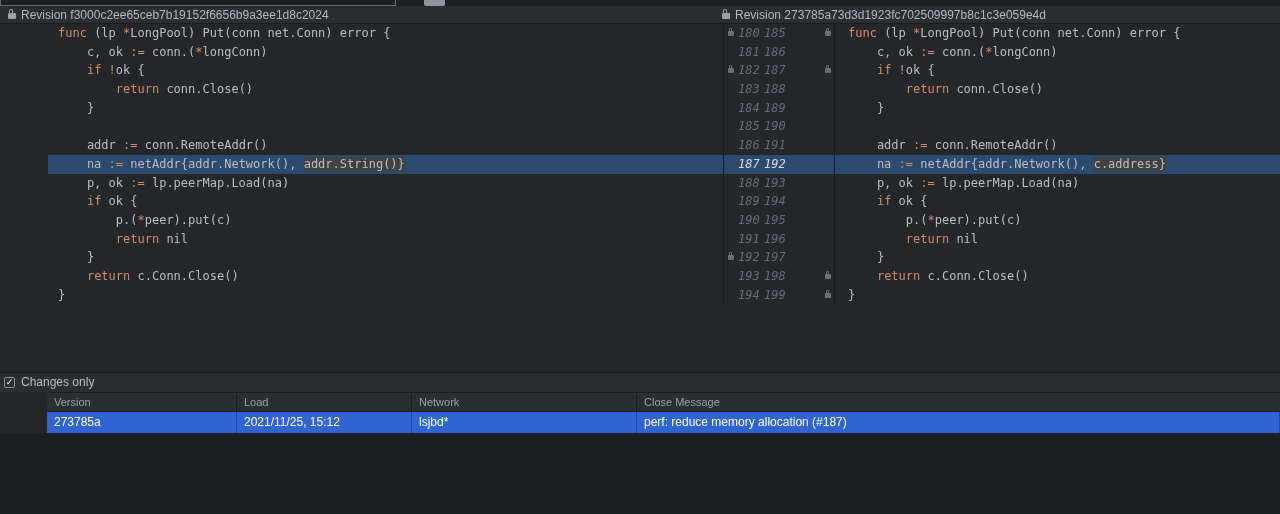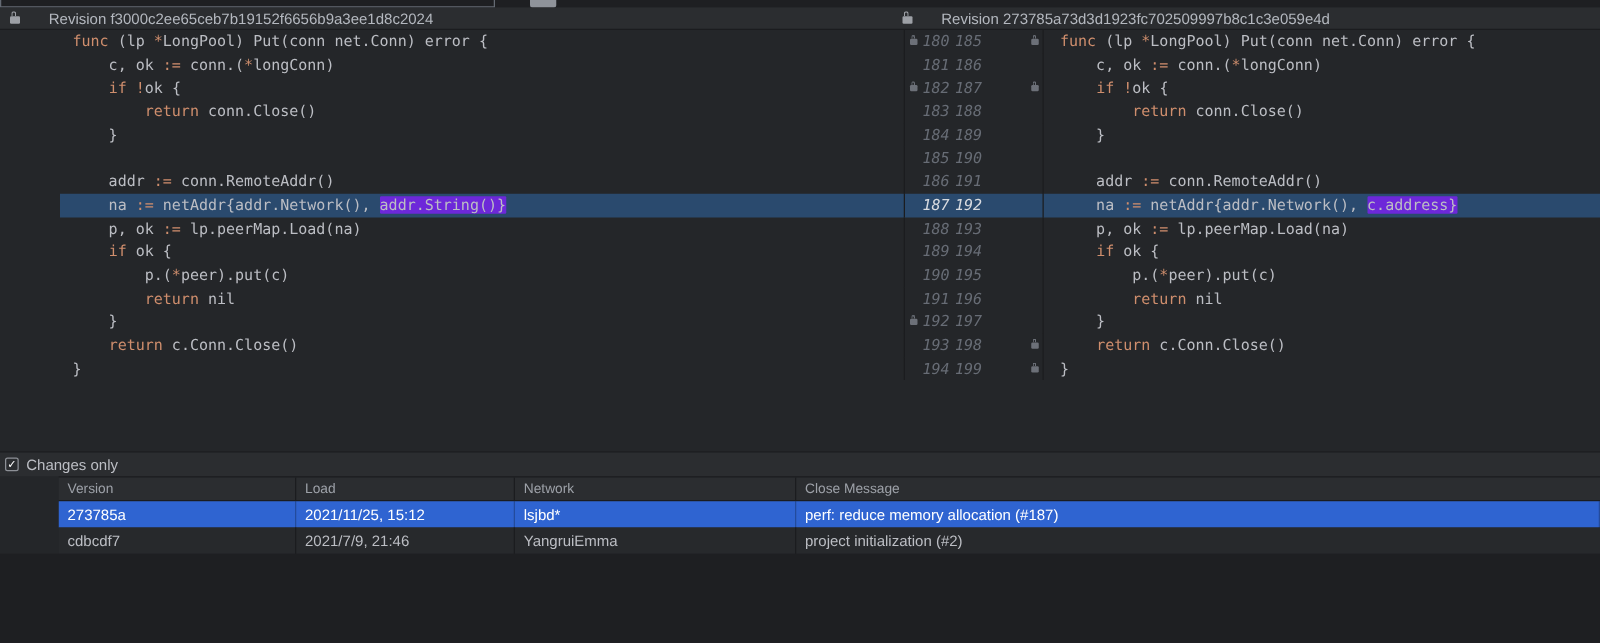--- a/index.html
+++ b/index.html
@@ -8,21 +8,21 @@
 
   
   .topstrip{position:relative;height:6px;background:#1e1f22;flex:0 0 auto;}
   .top-input{position:absolute;left:0;top:-4px;width:396px;height:10px;
              border:1px solid #646a73;background:#1e1f22;box-sizing:border-box;}
   .top-btn{position:absolute;left:424px;top:0;width:21px;height:6px;background:#8f939a;border-radius:0 0 2px 2px;}
 
   
   .rev-header{position:relative;height:17px;background:#2b2d30;border-bottom:1px solid #1b1c1f;
               flex:0 0 auto;font-size:12px;color:#b4b8bf;}
-  .rev{position:absolute;top:0;height:17px;display:flex;align-items:center;gap:23px;white-space:nowrap;}
+  .rev{position:absolute;top:0;height:17px;display:flex;align-items:center;gap:5px;white-space:nowrap;}
   .rev.left{left:8px;} .rev.right{left:722px;}
   .lock{display:inline-block;width:8px;height:6px;background:#9da0a6;border-radius:1px;position:relative;margin-top:2px;}
   .lock::before{content:"";position:absolute;top:-4px;left:1px;width:4px;height:4px;
                 border:1px solid #9da0a6;border-bottom:none;border-radius:3px 3px 0 0;box-sizing:border-box;}
 
   
   .diff{flex:1 1 auto;overflow:hidden;background:#242629;margin-left:48px;}
   .drow{display:flex;height:18.7px;line-height:18.7px;white-space:pre;
         font-family:"DejaVu Sans Mono",monospace;font-size:12px;color:#bcbec4;}
   .drow.changed{background:#2a4a6e;}
@@ -32,21 +32,21 @@
   .dright{flex:1 1 auto;padding-left:13px;overflow:hidden;}
   .n{color:#676c75;text-align:left;font-style:italic;}
   .n1{width:26px;} .n2{width:50px;}
   .drow.changed .n{color:#d8dbe0;}
   .gslot{width:14px;display:flex;justify-content:center;}
   .gslot.gr{margin-left:auto;width:13px;}
   .mlock{display:inline-block;width:6px;height:5px;background:#6c7078;border-radius:1px;position:relative;margin-top:7px;}
   .mlock::before{content:"";position:absolute;top:-3px;left:1px;width:3px;height:3px;
                  border:1px solid #6c7078;border-bottom:none;border-radius:2px 2px 0 0;box-sizing:border-box;}
   .tok.k,.tok.o{color:#cf8e6d;}
-  .tok.h{background:#6d28d9;border-radius:1px;}
+  .tok.h{background:#404040;border-radius:1px;}
 
   
   .changes-bar{height:19px;flex:0 0 auto;background:#2b2d30;border-top:1px solid #1b1c1f;
                display:flex;align-items:center;gap:6px;padding-left:4px;font-size:12px;color:#bcbec4;}
   .checkbox{width:11px;height:11px;box-sizing:border-box;border:1px solid #8d9096;border-radius:2px;
             display:flex;align-items:center;justify-content:center;font-size:9px;line-height:9px;color:#ffffff;}
 
   
   .tbl{flex:0 0 auto;font-size:12px;padding-left:47px;}
   .tbl-header{display:flex;height:18px;background:#2b2d30;border-top:1px solid #1b1c1f;border-bottom:1px solid #1b1c1f;
@@ -111,24 +111,18 @@
         <div class="cell c2">Network</div>
         <div class="cell c3">Close Message</div>
       </div>
     <div id="tbl-body">
         <div class="tbl-row selected">
           <div class="cell c0">273785a</div>
           <div class="cell c1">2021/11/25, 15:12</div>
           <div class="cell c2">lsjbd*</div>
           <div class="cell c3">perf: reduce memory allocation (#187)</div>
         </div>
-        <div class="tbl-row">
-          <div class="cell c0">cdbcdf7</div>
-          <div class="cell c1">2021/7/9, 21:46</div>
-          <div class="cell c2">YangruiEmma</div>
-          <div class="cell c3">project initialization (#2)</div>
-        </div>
       </div>
   </div>
 
   <div class="footer-strip"></div>
 
 </div>
 
 </body></html>

